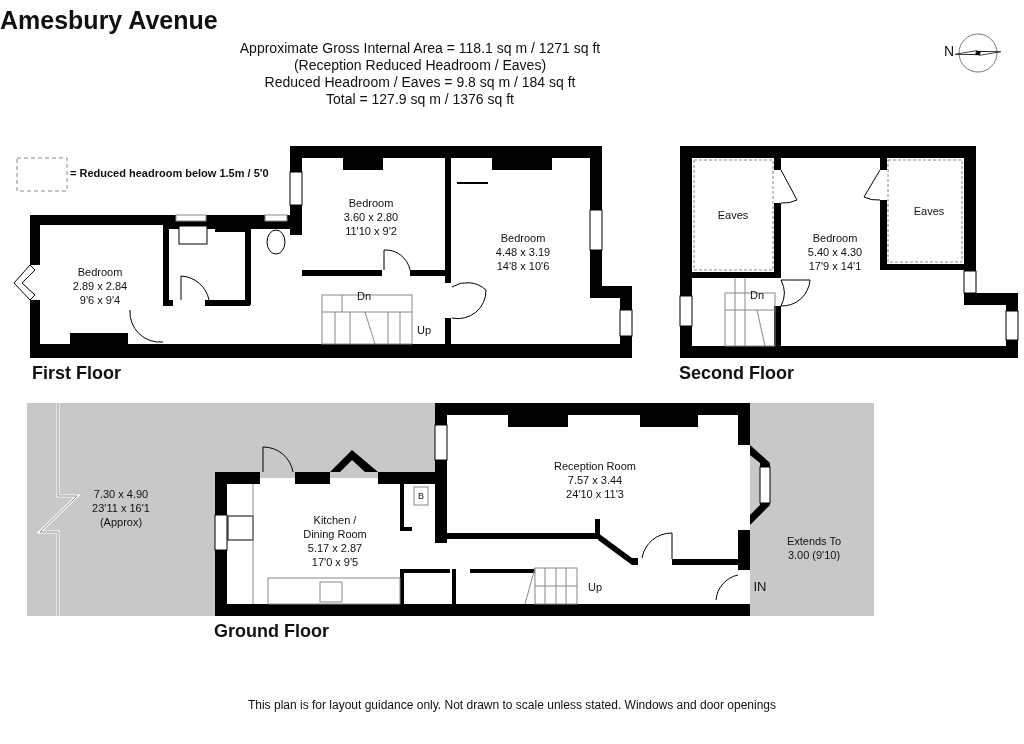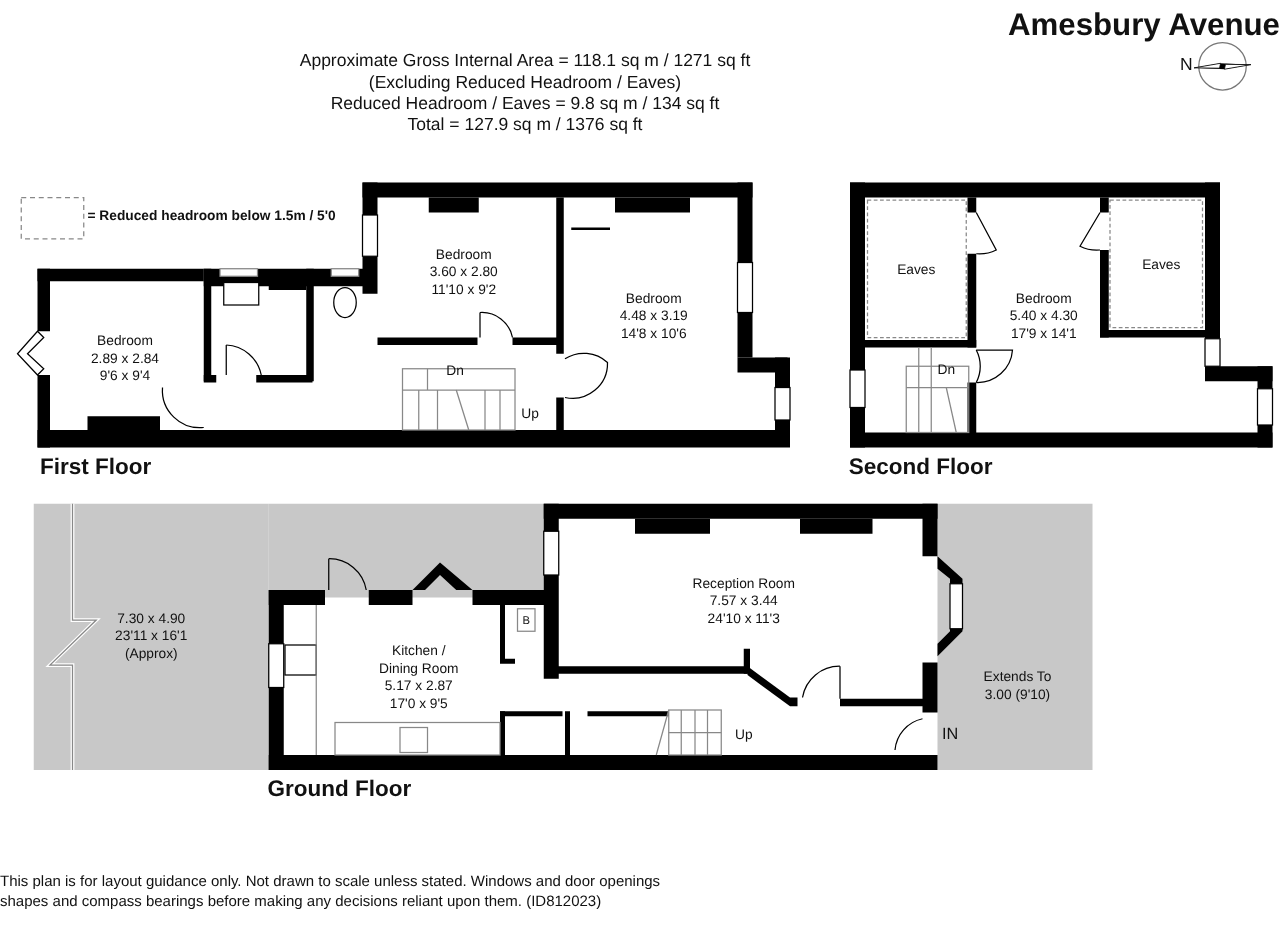--- a/index.html
+++ b/index.html
@@ -1,32 +1,32 @@
 <!DOCTYPE html>
 <html><head>
 <meta charset="utf-8">
 <style>
   html,body{margin:0;padding:0;background:#fff;}
   body{width:1024px;height:744px;position:relative;overflow:hidden;font-family:"Liberation Sans",sans-serif;color:#111;}
   .abs{position:absolute;}
-  .title{left:0;width:1024px;top:6px;text-align:right;font-size:25px;font-weight:bold;}
+  .title{left:0;width:1024px;top:6px;text-align:left;font-size:25px;font-weight:bold;}
   .sub{left:0;width:840px;text-align:center;font-size:14px;}
   .floor-label{font-size:18px;font-weight:bold;}
-  .disclaimer{left:0;width:1024px;top:697px;text-align:left;font-size:12px;line-height:16px;}
+  .disclaimer{left:0;width:1024px;top:697px;text-align:center;font-size:12px;line-height:16px;}
   svg{position:absolute;left:0;top:0;}
   .rl{font-family:"Liberation Sans",sans-serif;font-size:11px;fill:#111;text-anchor:middle;}
   .legend{left:70px;top:167px;font-size:11px;font-weight:bold;}
 </style>
 </head>
 <body>
 
 <div class="abs title">Amesbury Avenue</div>
 <div class="abs sub" style="top:40px">Approximate Gross Internal Area = 118.1 sq m / 1271 sq ft</div>
-<div class="abs sub" style="top:57px">(Excluding Reduced Headroom / Eaves)</div>
-<div class="abs sub" style="top:74px">Reduced Headroom / Eaves = 9.8 sq m / 134 sq ft</div>
+<div class="abs sub" style="top:57px">(Reception Reduced Headroom / Eaves)</div>
+<div class="abs sub" style="top:74px">Reduced Headroom / Eaves = 9.8 sq m / 184 sq ft</div>
 <div class="abs sub" style="top:91px">Total = 127.9 sq m / 1376 sq ft</div>
 
 <div class="abs" style="left:944px;top:43px;font-size:14px;">N</div>
 <svg width="1024" height="744" style="pointer-events:none">
   <g transform="translate(978,53)">
     <circle r="19" fill="none" stroke="#777" stroke-width="1"></circle>
     <polygon points="-6,-26 -2,-2 -22,6 2,2 6,26 2,2 22,-6 -2,-2" fill="#000" transform="rotate(12)"></polygon>
     <polygon points="-2,-2 -22,6 -2,2" fill="#fff" stroke="#000" stroke-width="0.6" transform="rotate(12)"></polygon>
     <polygon points="2,2 22,-6 2,-2" fill="#fff" stroke="#000" stroke-width="0.6" transform="rotate(12)"></polygon>
   </g>
@@ -244,14 +244,13 @@
     <text class="rl" x="760" y="591" style="font-size:13px">IN</text>
   </g>
 </svg>
 
 <div class="abs floor-label" style="left:32px;top:363px">First Floor</div>
 <div class="abs floor-label" style="left:679px;top:363px">Second Floor</div>
 <div class="abs floor-label" style="left:214px;top:621px">Ground Floor</div>
 
 <div class="abs disclaimer">
   <div>This plan is for layout guidance only. Not drawn to scale unless stated. Windows and door openings</div>
-  <div>shapes and compass bearings before making any decisions reliant upon them. (ID812023)</div>
 </div>
 
 </body></html>

